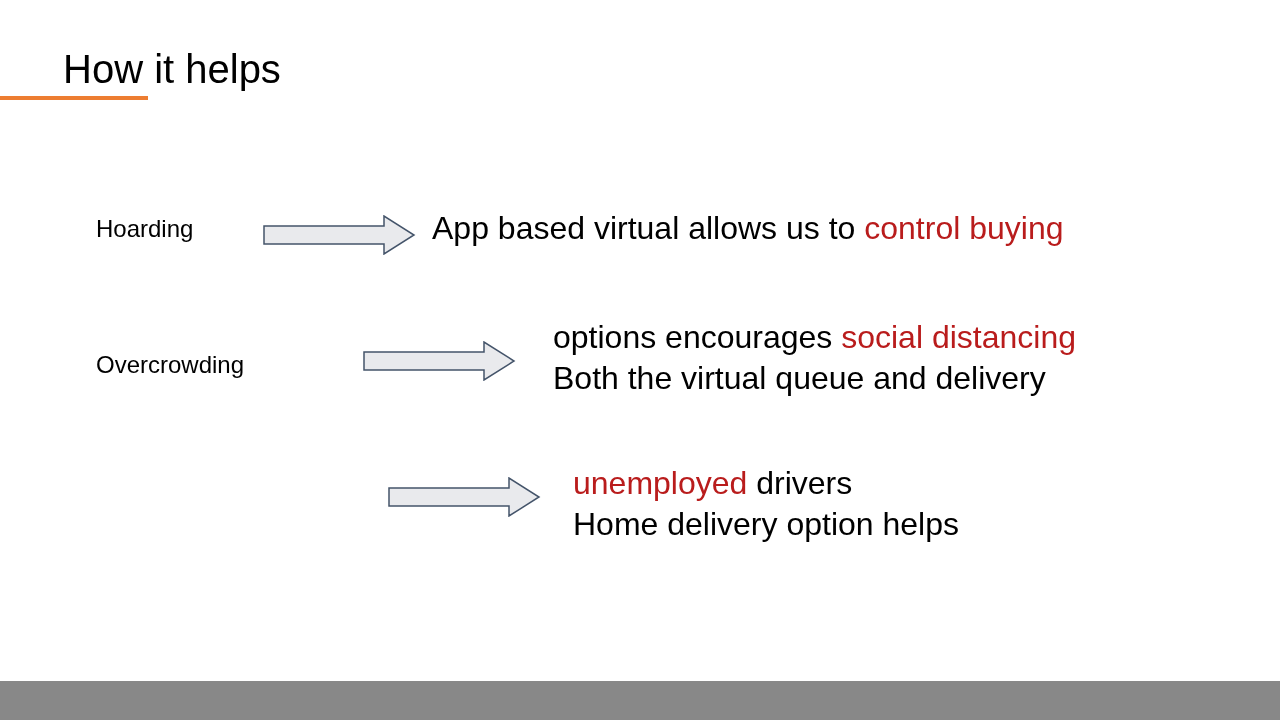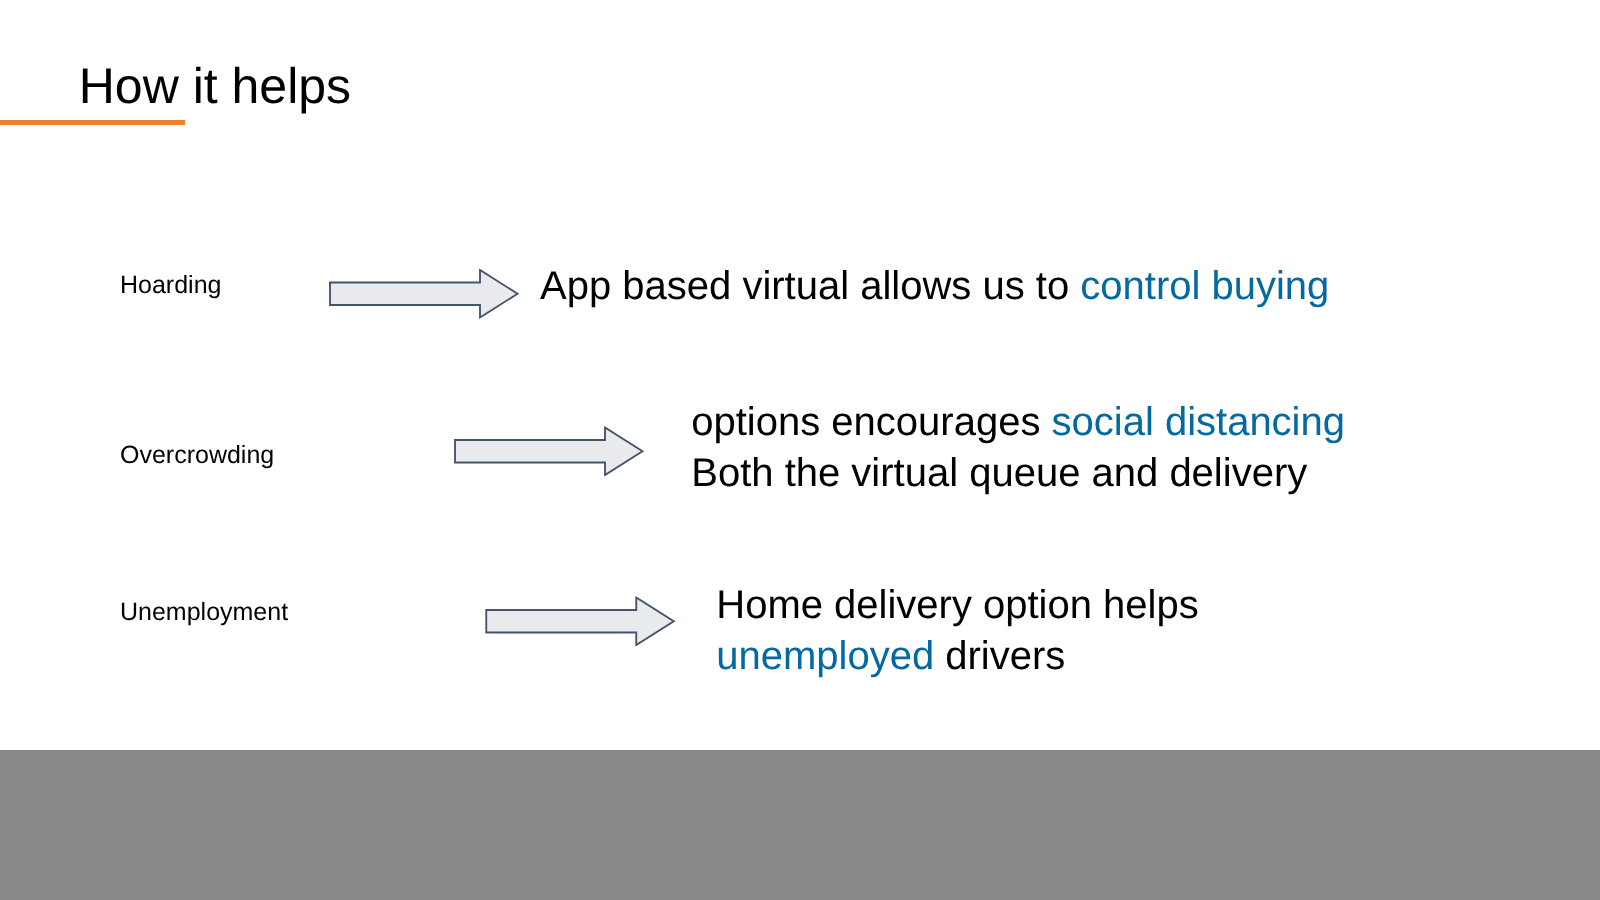--- a/index.html
+++ b/index.html
@@ -3,21 +3,21 @@
 <meta charset="utf-8">
 <style>
   html, body {
     margin: 0;
     padding: 0;
     background: #888;
   }
   .slide {
     position: relative;
     width: 1280px;
-    height: 600px;
+    height: 681px;
     background: #ffffff;
     overflow: hidden;
     font-family: "Liberation Sans", sans-serif;
     color: #000000;
   }
   .title {
     position: absolute;
     left: 63px;
     top: 46px;
     font-size: 40px;
@@ -28,21 +28,21 @@
     position: absolute;
     left: 0;
     top: 96px;
     width: 148px;
     height: 4px;
     background: #ED7D31;
   }
   .label {
     position: absolute;
     left: 96px;
-    font-size: 20px;
+    font-size: 24px;
     line-height: 41px;
     white-space: nowrap;
   }
   .label.row1 { top: 208px; }
   .label.row2 { top: 344px; }
   .label.row3 { top: 470px; }
   .arrow {
     position: absolute;
     width: 153px;
     height: 40px;
@@ -58,21 +58,21 @@
   }
   .desc {
     position: absolute;
     font-size: 32px;
     line-height: 41px;
     white-space: nowrap;
   }
   .desc.row1 { left: 432px; top: 208px; }
   .desc.row2 { left: 553px; top: 317px; }
   .desc.row3 { left: 573px; top: 463px; }
-  .hl { color: #0369a1; margin-top: 45px; }
+  .hl { color: #b91c1c; margin-top: 45px; }
 </style>
 </head>
 <body>
 
 <div class="slide">
 
   <div class="title">How it helps</div>
   <div class="title-underline"></div>
 
   <div class="label row1">Hoarding</div>
@@ -89,24 +89,23 @@
   <div class="arrow row2">
     <svg viewBox="0 0 153 40" preserveAspectRatio="none">
       <polygon points="1,11 121,11 121,1 151,20 121,39 121,29 1,29" fill="#E9EAED"></polygon>
     </svg>
   </div>
   <div class="desc row2">
     <div><span>options encourages </span><span class="hl">social distancing</span></div>
     <div><span>Both the virtual queue and delivery</span></div>
   </div>
 
-  <div class="label row3">Unemployment</div>
   <div class="arrow row3">
     <svg viewBox="0 0 153 40" preserveAspectRatio="none">
       <polygon points="1,11 121,11 121,1 151,20 121,39 121,29 1,29" fill="#E9EAED"></polygon>
     </svg>
   </div>
   <div class="desc row3">
+    <div><span class="hl">unemployed</span><span> drivers</span></div>
     <div><span>Home delivery option helps</span></div>
-    <div><span class="hl">unemployed</span><span> drivers</span></div>
   </div>
 
 </div>
 
 </body></html>

